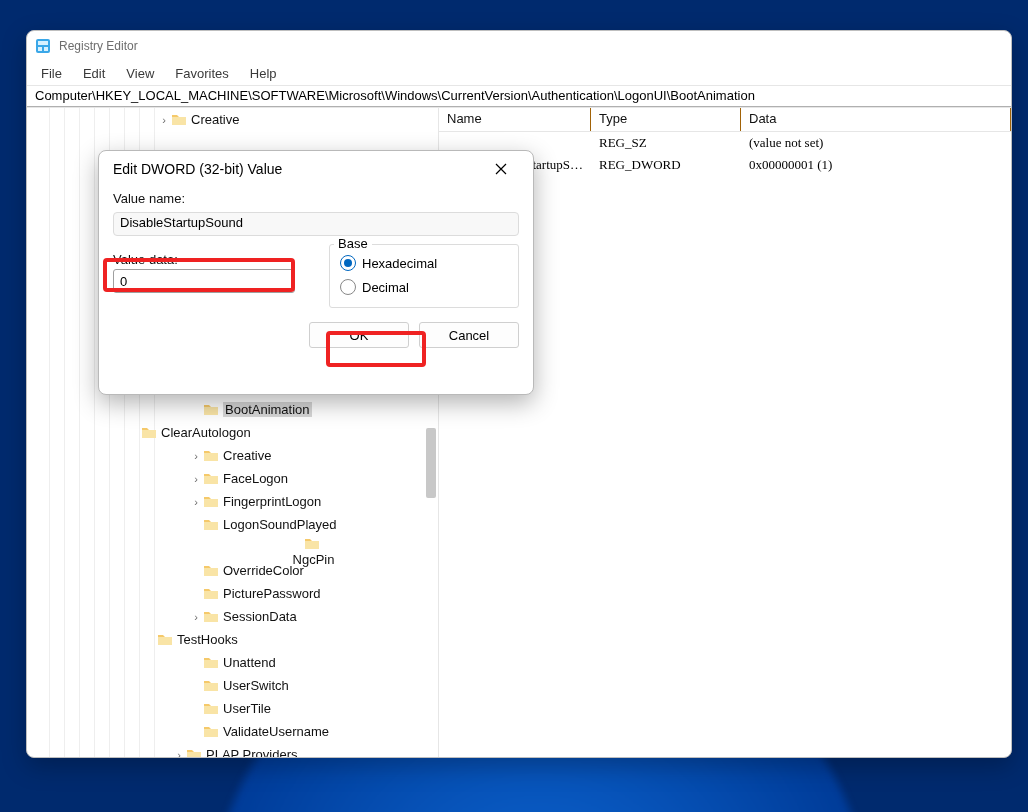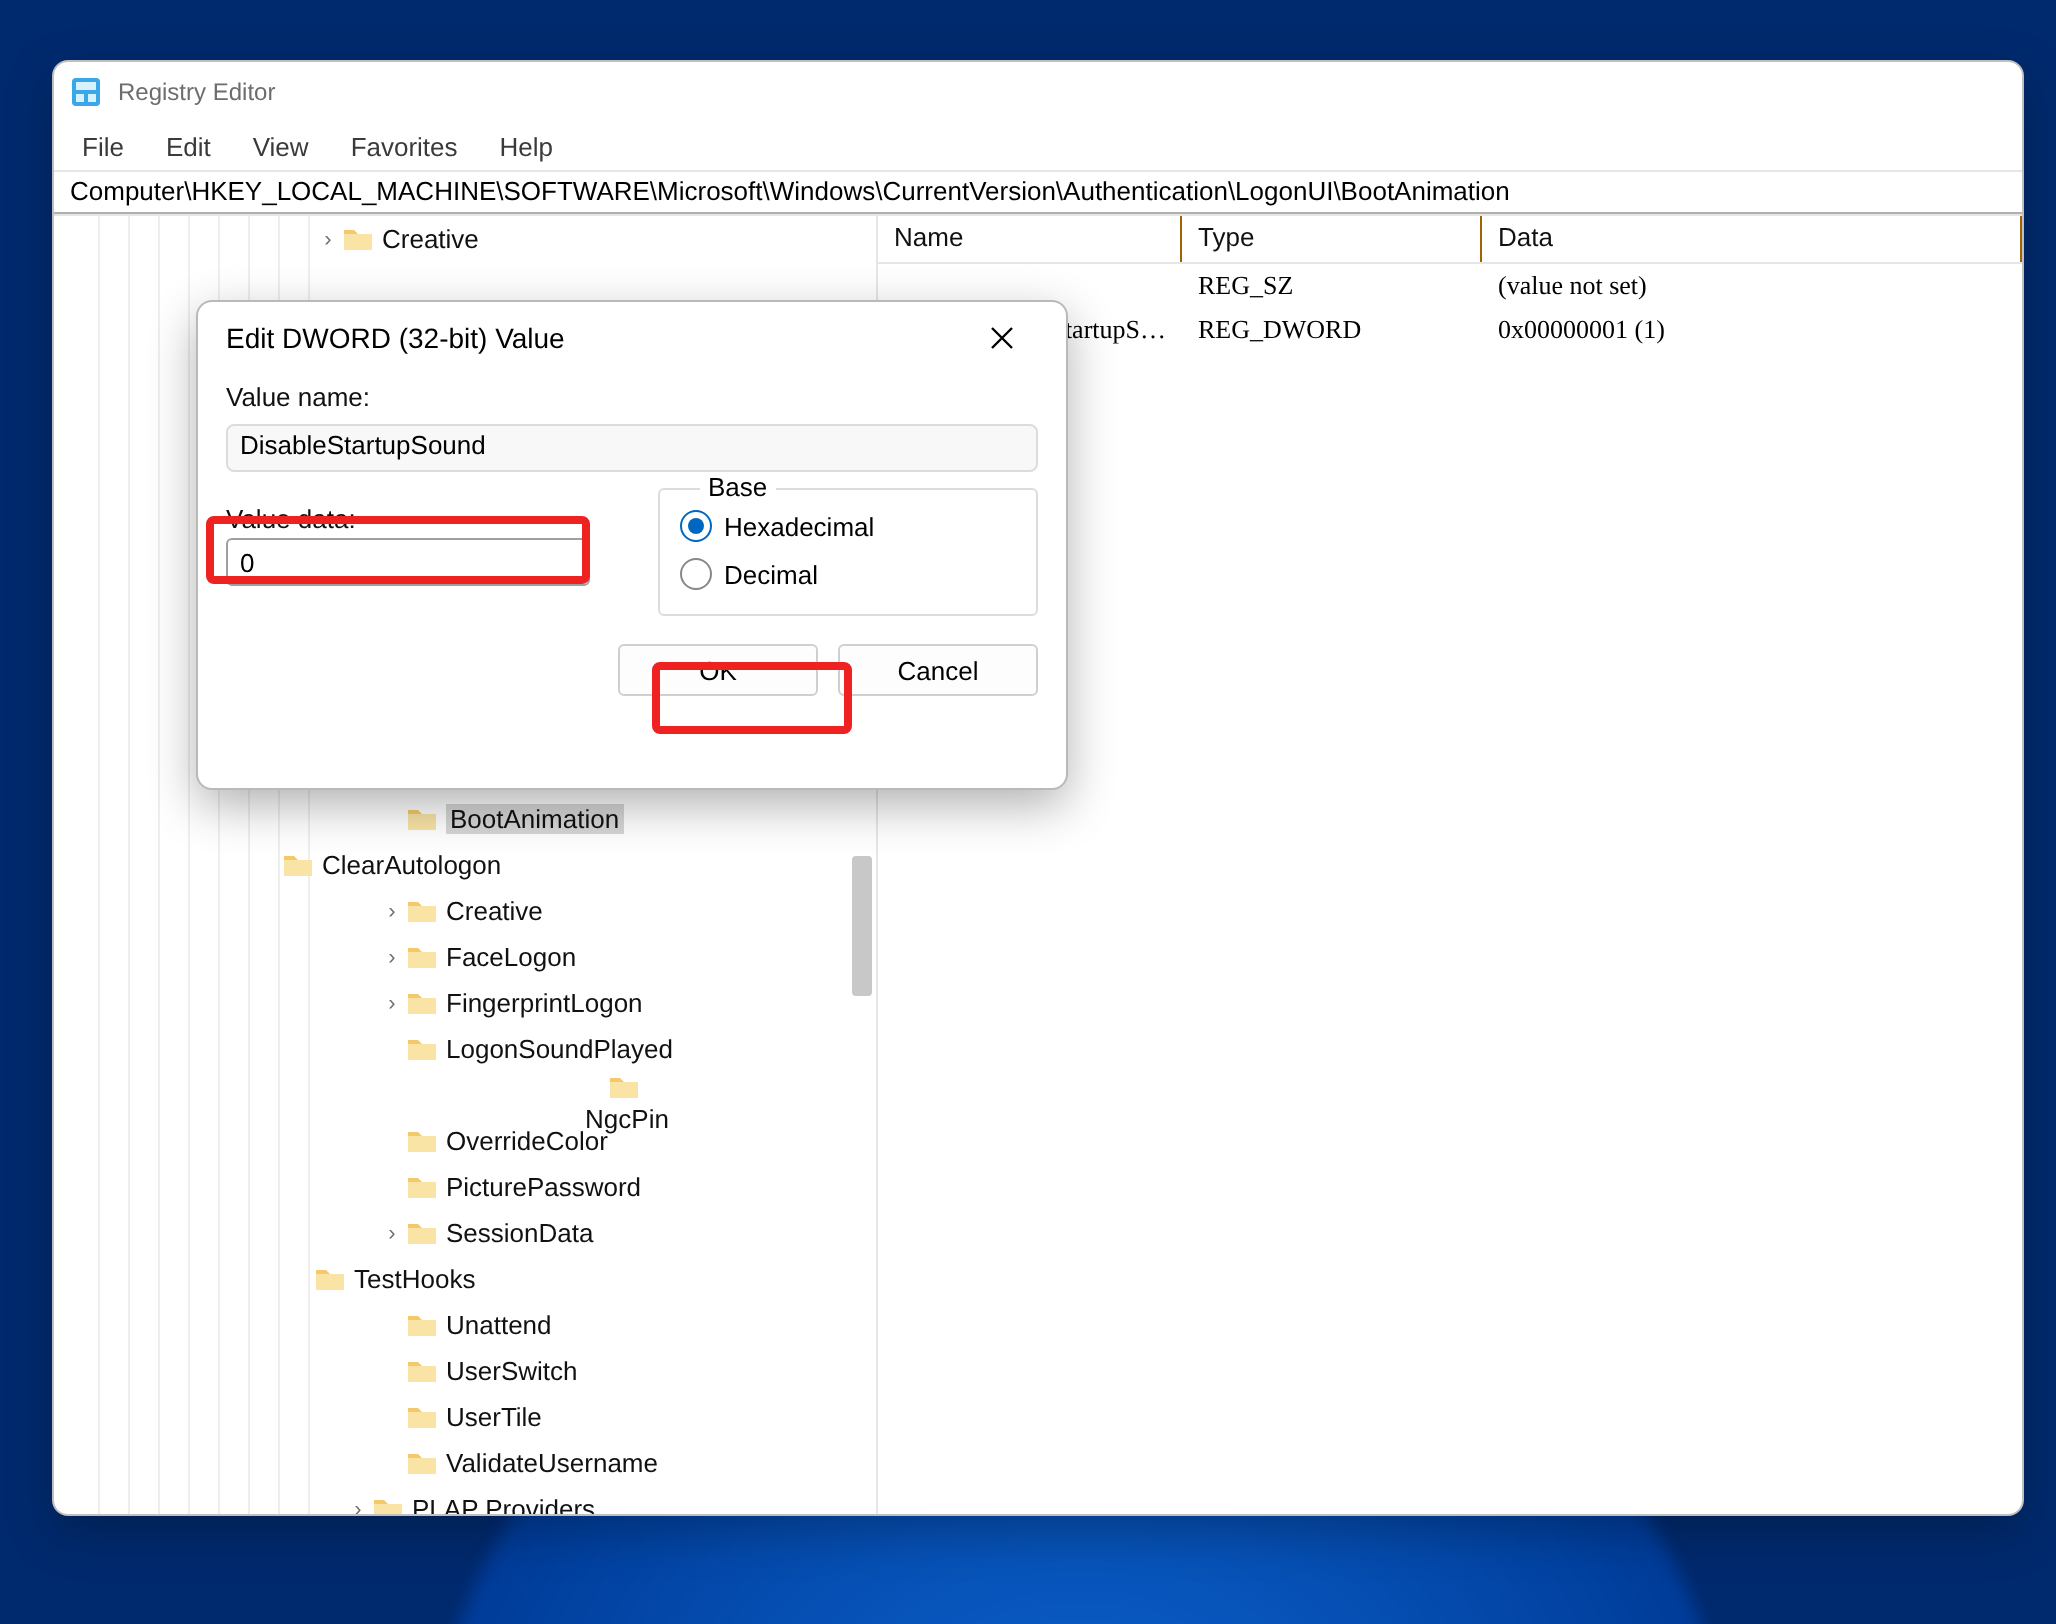--- a/index.html
+++ b/index.html
@@ -34,21 +34,21 @@
   .dlg-title { display:flex; align-items:center; justify-content:space-between; height:34px; padding:2px 14px 0 14px; font-size:14px; color:#000; }
   .dlg-close { width:36px; height:28px; display:flex; align-items:center; justify-content:center; cursor:pointer; }
   .dlg-body { padding:6px 14px 0 14px; }
   .dlg-label { font-size:13px; color:#111; }
   .dlg-name { margin-top:6px; width:100%; height:24px; background:#f8f8f8; border:1px solid #dcdcdc; border-radius:4px; padding:2px 6px; font-size:13px; color:#000; }
   .dlg-row { display:flex; margin-top:16px; gap:26px; }
   .dlg-col-left { width:190px; }
   .dlg-col-right { flex:1; }
   .value-input { margin-top:2px; width:182px; height:24px; border:1px solid #9f9f9f; border-radius:3px; padding:2px 6px; font-size:13px; }
   .base-group { border:1px solid #dcdcdc; border-radius:3px; padding:6px 10px 8px 10px; position:relative; margin-top:-8px; }
-  .base-group .legend { position:absolute; top:-9px; left:20px; background:#fff; padding:0 4px; font-size:13px; }
+  .base-group .legend { position:absolute; top:-9px; left:4px; background:#fff; padding:0 4px; font-size:13px; }
   .radio-row { display:flex; align-items:center; gap:6px; height:24px; font-size:13px; }
   .radio { width:16px; height:16px; border:1px solid #888; border-radius:50%; display:inline-flex; align-items:center; justify-content:center; }
   .radio.checked { border-color:#0067c0; }
   .radio.checked::after { content:""; width:8px; height:8px; background:#0067c0; border-radius:50%; }
   .dlg-buttons { display:flex; justify-content:flex-end; gap:10px; padding:0 14px; margin-top:14px; }
   .btn { width:100px; height:26px; border:1px solid #cfcfcf; border-radius:3px; background:#fdfdfd; font-size:13px; display:flex; align-items:center; justify-content:center; cursor:pointer; }
   .hl-red { position:absolute; border:4px solid #ef2222; border-radius:4px; pointer-events:none; }
   
   svg.folder { width:16px; height:16px; }
   svg.reg { width:16px; height:16px; }

